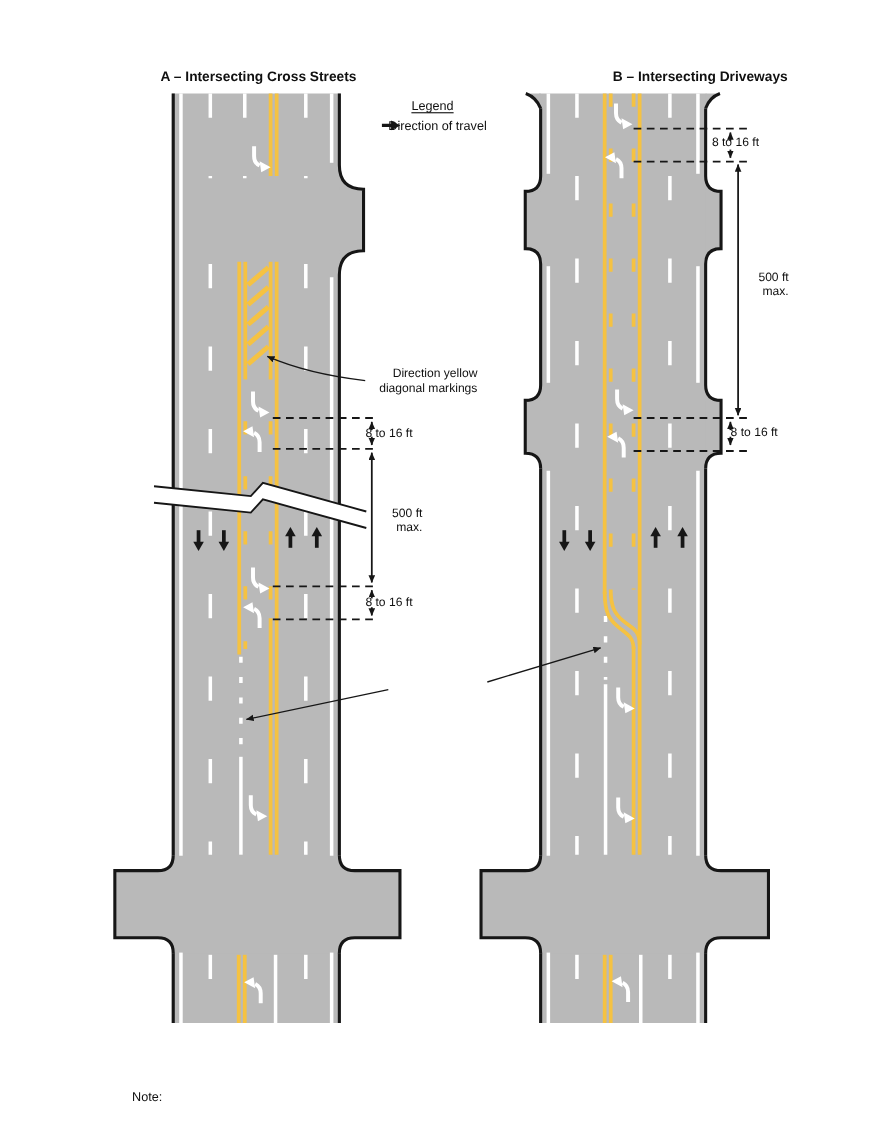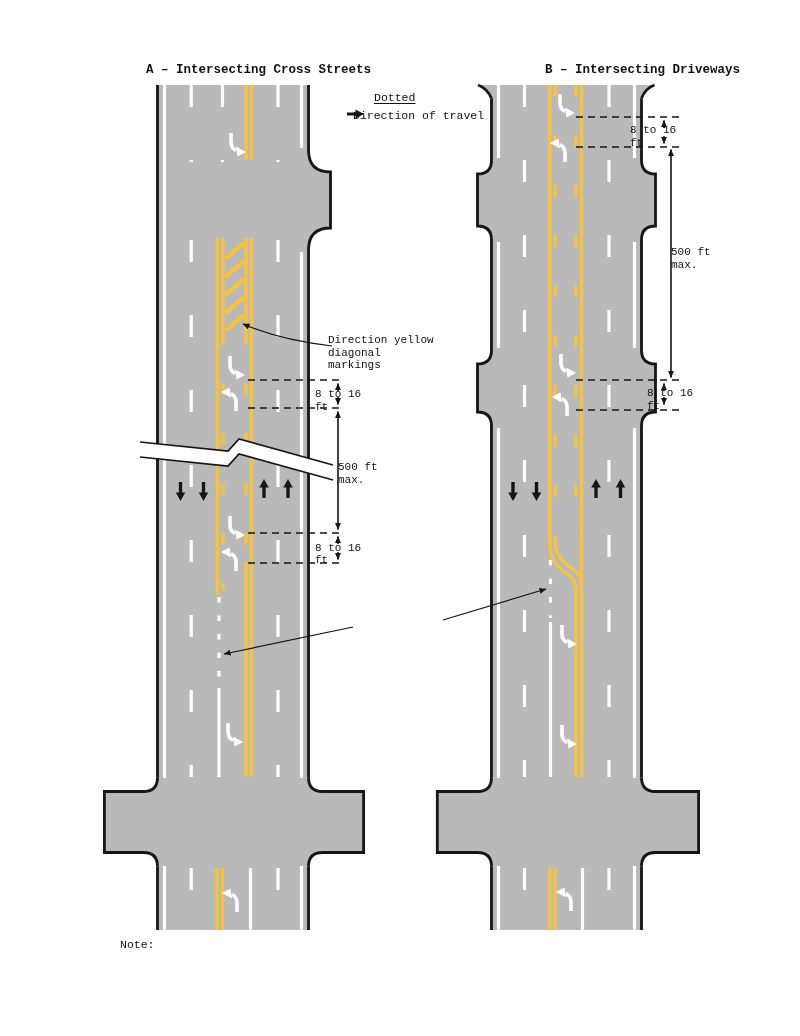--- a/index.html
+++ b/index.html
@@ -1,17 +1,17 @@
 <!DOCTYPE html>
 <html style="--road: #b9b9b9; --yellow: #f5c242; --white: #ffffff; --outline: #161616; --background: #ffffff;"><head>
 <meta charset="utf-8">
 <style>
   html,body{margin:0;padding:0;}
   body{background:var(--background,#fff);font-family:"Liberation Sans",sans-serif;}
-  .canvas{position:relative;width:800px;height:1036px;background:var(--background,#fff);overflow:hidden;font-family:Liberation Mono, monospace;}
+  .canvas{position:relative;width:800px;height:1036px;background:var(--background,#fff);overflow:hidden;}
   .canvas svg{position:absolute;left:0;top:0;}
   
   .rd{fill:var(--road,#b9b9b9);}
   .bk{stroke:var(--outline,#161616);stroke-width:2.8;fill:none;}
   
   .wl{stroke:var(--white,#fff);stroke-width:3.2;fill:none;}
   .wl.dash{stroke-dasharray:22 53;}
   .wl.dot{stroke-dasharray:5.5 13;}
   .yl{stroke:var(--yellow,#f5c242);stroke-width:3.4;fill:none;}
   .yl.ydash{stroke-dasharray:12 38;}
@@ -22,21 +22,21 @@
   .ldr{stroke:var(--outline,#161616);stroke-width:1.2;fill:none;}
   .brk-f{fill:#fff;}
   .brk-s{stroke:var(--outline,#161616);stroke-width:1.7;fill:none;}
   .ta-s{stroke:var(--outline,#161616);stroke-width:3.4;fill:none;}
   .ta-h{fill:var(--outline,#161616);}
   .hook-s{stroke:var(--white,#fff);stroke-width:3.6;fill:none;}
   .hook-h{fill:var(--white,#fff);}
   
   .txt{position:absolute;color:#101010;}
   .title{font-size:12.5px;font-weight:bold;white-space:nowrap;}
-  .lbl{font-size:11px;text-align:left;line-height:12.5px;}
+  .lbl{font-size:11px;text-align:right;line-height:12.5px;}
   .legend-title{font-size:11.5px;text-decoration:underline;text-underline-offset:2px;}
   .legend-item{display:flex;align-items:center;gap:6px;font-size:11.5px;}
   .note{font-size:11.5px;}
 </style>
 </head>
 <body>
 
 <div class="canvas">
 
 <svg width="800" height="1036" viewBox="0 0 800 1036">
@@ -222,23 +222,23 @@
   </g>
 
   <g>
     <path class="ldr" d="M332,346 Q280,340 243,324" marker-end="url(#ah)"></path>
     <path class="ldr" d="M353,627 L224,654" marker-end="url(#ah)"></path>
     <path class="ldr" d="M443,620 L546,589" marker-end="url(#ah)"></path>
   </g>
 </svg>
 
 <div class="txt title" style="left:146px;top:63px;">A – Intersecting Cross Streets</div>
-<div class="txt title" style="left:497px;top:63px;padding-left:48px;">B – Intersecting Driveways</div>
-
-<div class="txt legend-title" style="left:374px;top:91px;">Dotted</div>
+<div class="txt title" style="left:509px;top:63px;padding-left:48px;">B – Intersecting Driveways</div>
+
+<div class="txt legend-title" style="left:374px;top:91px;">Legend</div>
 <div class="txt legend-item" style="left:347px;top:109px;">
   <span style="display:inline-flex;">
     <svg width="17" height="10" viewBox="0 0 17 10">
           <line x1="0" y1="5" x2="9.5" y2="5" stroke="#161616" stroke-width="3"></line>
           <polygon points="17,5 8.5,0.6 8.5,9.4" fill="#161616"></polygon>
         </svg>
   </span>
   <span>Direction of travel</span>
 </div>
 
@@ -254,15 +254,15 @@
   <div>500 ft</div>
   <div>max.</div>
 </div>
 <div class="txt lbl" style="left:647px;top:387px;width:60px;">8 to 16 ft</div>
 
 <div class="txt lbl" style="left:328px;top:334px;width:106px;">
   <div>Direction yellow</div>
   <div>diagonal markings</div>
 </div>
 
-<div class="txt note" style="left:120px;top:938px;">Note:</div>
+<div class="txt note" style="left:120px;top:992px;">Note:</div>
 
 </div>
 
 </body></html>

